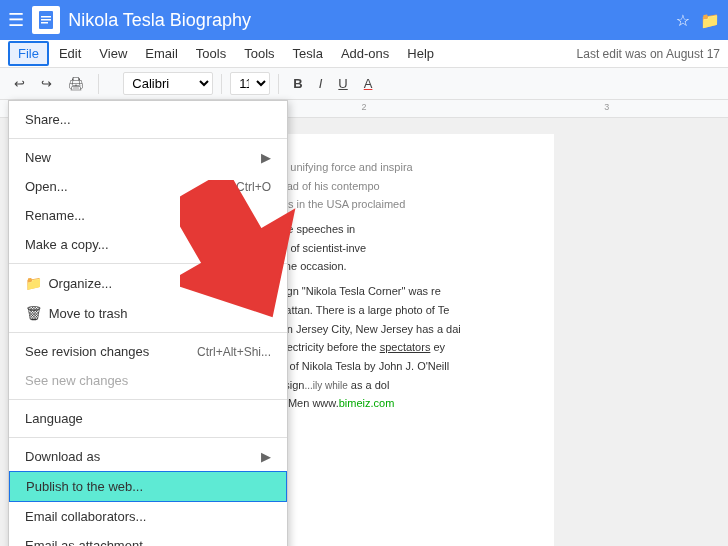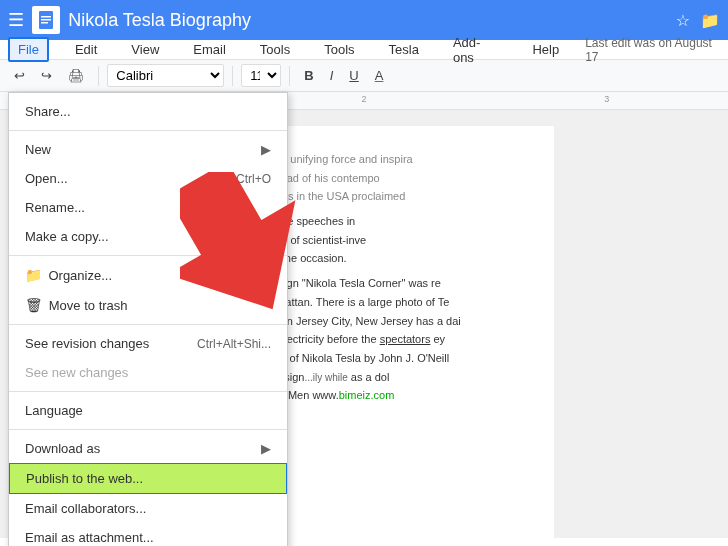--- a/index.html
+++ b/index.html
@@ -47,26 +47,26 @@
     .title-icons {
       display: flex;
       gap: 10px;
       color: white;
       font-size: 16px;
     }
 
     
     .menu-bar {
       background: #fff;
-      height: 20px;
+      height: 28px;
       display: flex;
       align-items: center;
       padding: 0 8px;
       border-bottom: 1px solid #e0e0e0;
-      gap: 18px;
+      gap: 2px;
     }
     .menu-item {
       padding: 3px 8px;
       cursor: pointer;
       font-size: 13px;
       color: #333;
       border-radius: 2px;
     }
     .menu-item.active {
       background: #e8f0fe;
@@ -98,21 +98,22 @@
       border-radius: 2px;
       border: none;
       background: none;
     }
     .font-select {
       border: 1px solid #ddd;
       background: white;
       padding: 2px 4px;
       font-size: 13px;
       border-radius: 2px;
-      width: 117px;
+      width: 90px;
+      margin-left: 16px;
     }
     .size-select {
       border: 1px solid #ddd;
       background: white;
       padding: 2px 4px;
       font-size: 13px;
       border-radius: 2px;
       width: 40px;
     }
     .toolbar-sep {
@@ -183,21 +184,21 @@
     .dropdown-item {
       padding: 7px 16px;
       cursor: pointer;
       font-size: 13px;
       color: #333;
       display: flex;
       align-items: center;
       justify-content: space-between;
     }
     .dropdown-item.highlighted {
-      background: #bef264;
+      background: #5eead4;
       border: 1px solid #1a73e8;
     }
     .dropdown-item.disabled {
       color: #aaa;
       cursor: default;
     }
     .dropdown-sep {
       height: 1px;
       background: #e0e0e0;
       margin: 4px 0;

